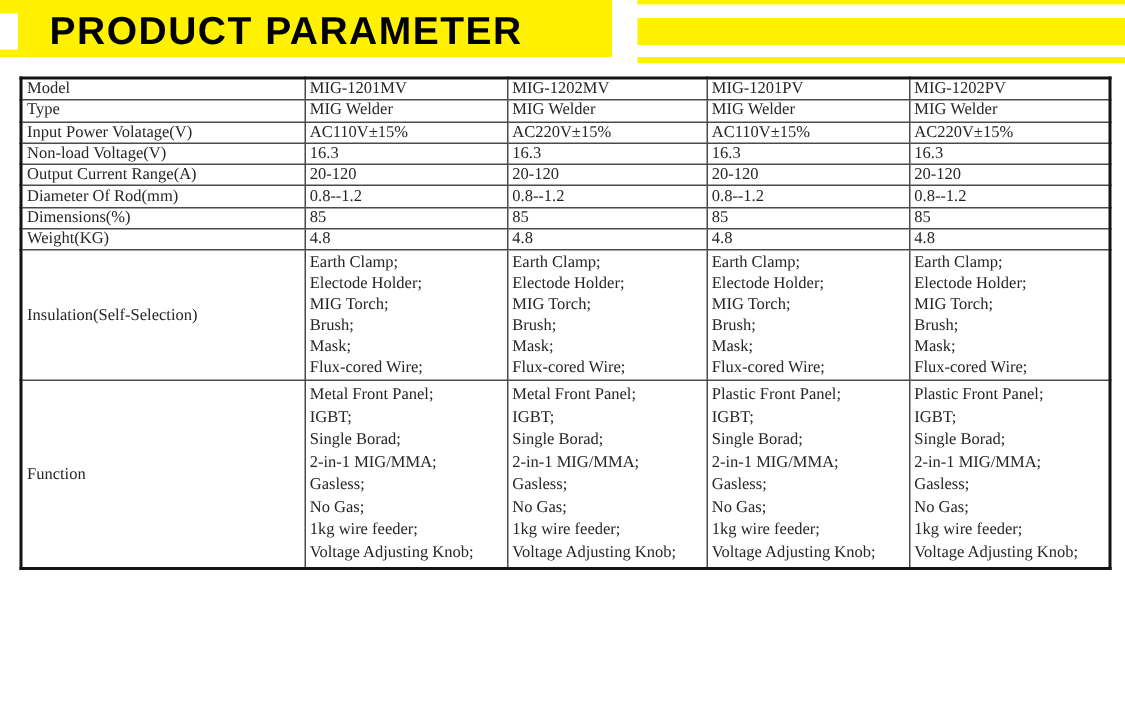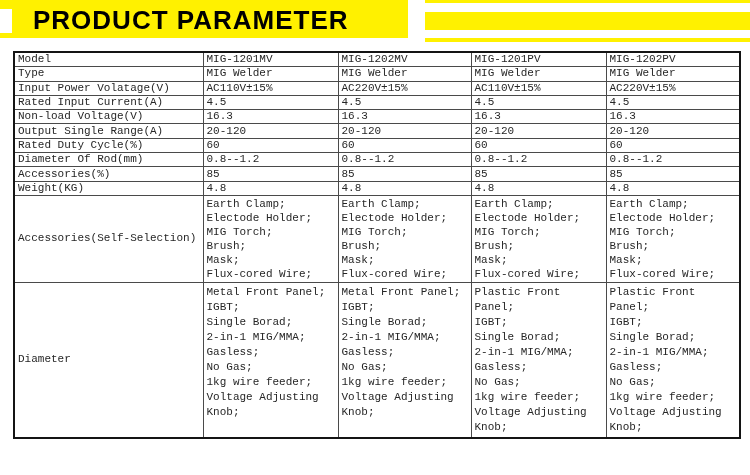--- a/index.html
+++ b/index.html
@@ -30,21 +30,21 @@
   .stripe-top{top:0;height:3px;}
   .stripe-mid{top:12px;height:18px;}
   .stripe-bottom{top:38px;height:4px;}
 
   
   .param-table{
     position:absolute;left:13px;top:51px;
     width:726px;
     border-collapse:collapse;
     table-layout:fixed;
-    font-family:Liberation Mono, monospace;
+    font-family:Liberation Serif, serif;
     font-size:11px;
     color:#262626;
     border:2px solid #141414;
   }
   .param-table td{
     border:1px solid #4a4a4a;
     padding:0 3px;
     vertical-align:middle;
     overflow:hidden;
     white-space:pre;
@@ -106,70 +106,56 @@
         <td class="value-cell">MIG Welder</td>
       </tr>
       <tr class="row-simple">
         <td class="label-cell">Input Power Volatage(V)</td>
         <td class="value-cell">AC110V±15%</td>
         <td class="value-cell">AC220V±15%</td>
         <td class="value-cell">AC110V±15%</td>
         <td class="value-cell">AC220V±15%</td>
       </tr>
       <tr class="row-simple">
-        <td class="label-cell">Rated Input Current(A)</td>
-        <td class="value-cell">4.5</td>
-        <td class="value-cell">4.5</td>
-        <td class="value-cell">4.5</td>
-        <td class="value-cell">4.5</td>
-      </tr>
-      <tr class="row-simple">
         <td class="label-cell">Non-load Voltage(V)</td>
         <td class="value-cell">16.3</td>
         <td class="value-cell">16.3</td>
         <td class="value-cell">16.3</td>
         <td class="value-cell">16.3</td>
       </tr>
       <tr class="row-simple">
-        <td class="label-cell">Output Single Range(A)</td>
-        <td class="value-cell">20-120</td>
-        <td class="value-cell">20-120</td>
-        <td class="value-cell">20-120</td>
-        <td class="value-cell">20-120</td>
-      </tr>
-      <tr class="row-simple">
-        <td class="label-cell">Rated Duty Cycle(%)</td>
-        <td class="value-cell">60</td>
-        <td class="value-cell">60</td>
-        <td class="value-cell">60</td>
-        <td class="value-cell">60</td>
+        <td class="label-cell">Output Current Range(A)</td>
+        <td class="value-cell">20-120</td>
+        <td class="value-cell">20-120</td>
+        <td class="value-cell">20-120</td>
+        <td class="value-cell">20-120</td>
       </tr>
       <tr class="row-simple">
         <td class="label-cell">Diameter Of Rod(mm)</td>
         <td class="value-cell">0.8--1.2</td>
         <td class="value-cell">0.8--1.2</td>
         <td class="value-cell">0.8--1.2</td>
         <td class="value-cell">0.8--1.2</td>
       </tr>
       <tr class="row-simple">
-        <td class="label-cell">Accessories(%)</td>
+        <td class="label-cell">Dimensions(%)</td>
         <td class="value-cell">85</td>
         <td class="value-cell">85</td>
         <td class="value-cell">85</td>
         <td class="value-cell">85</td>
       </tr>
       <tr class="row-simple">
         <td class="label-cell">Weight(KG)</td>
         <td class="value-cell">4.8</td>
         <td class="value-cell">4.8</td>
         <td class="value-cell">4.8</td>
         <td class="value-cell">4.8</td>
       </tr>
       <tr class="row-multi row-accessories">
-        <td class="label-cell">Accessories(Self-Selection)</td>
+        <td class="label-cell">Insulation(Self-Selection)</td>
         <td class="value-cell">Earth Clamp;
 Electode Holder;
 MIG Torch;
 Brush;
 Mask;
 Flux-cored Wire;</td>
         <td class="value-cell">Earth Clamp;
 Electode Holder;
 MIG Torch;
 Brush;
@@ -182,21 +168,21 @@
 Mask;
 Flux-cored Wire;</td>
         <td class="value-cell">Earth Clamp;
 Electode Holder;
 MIG Torch;
 Brush;
 Mask;
 Flux-cored Wire;</td>
       </tr>
       <tr class="row-multi row-function">
-        <td class="label-cell">Diameter</td>
+        <td class="label-cell">Function</td>
         <td class="value-cell">Metal Front Panel;
 IGBT;
 Single Borad;
 2-in-1 MIG/MMA;
 Gasless;
 No Gas;
 1kg wire feeder;
 Voltage Adjusting Knob;</td>
         <td class="value-cell">Metal Front Panel;
 IGBT;

